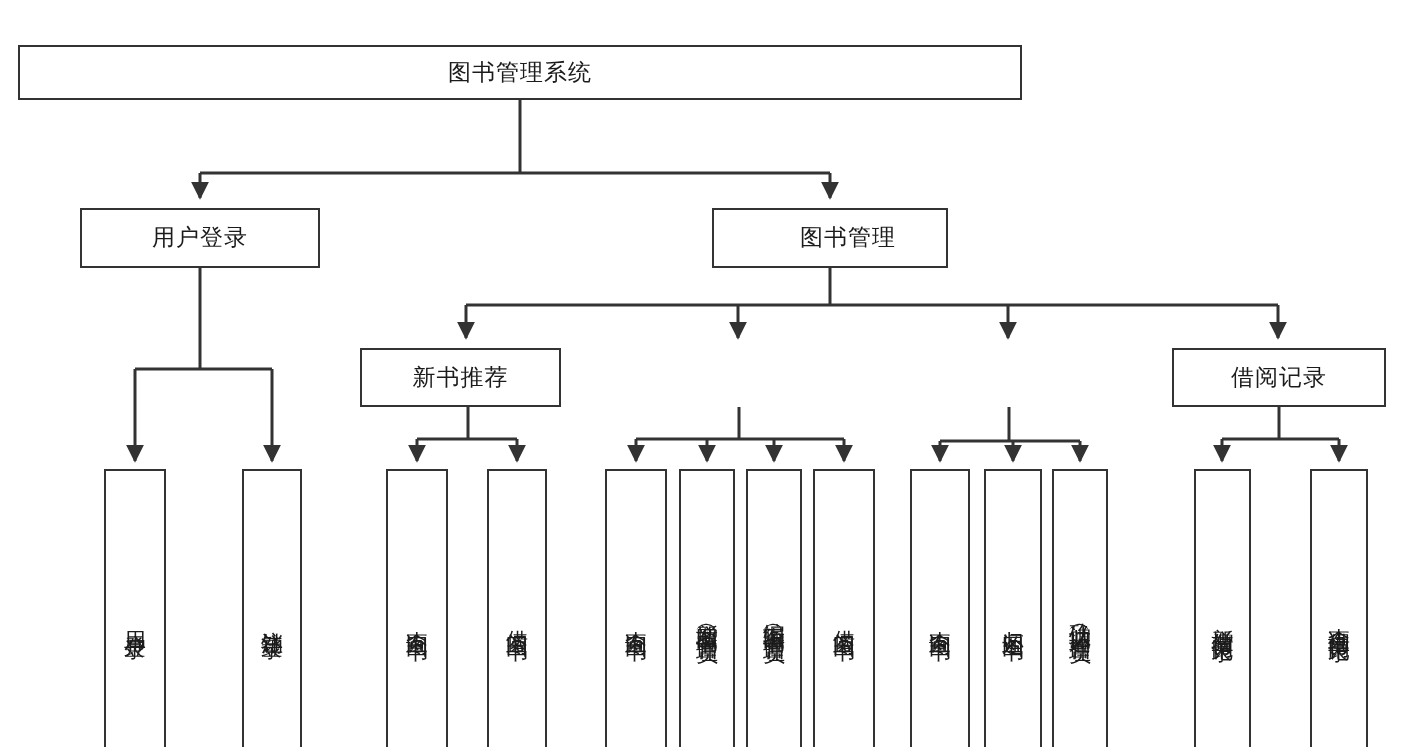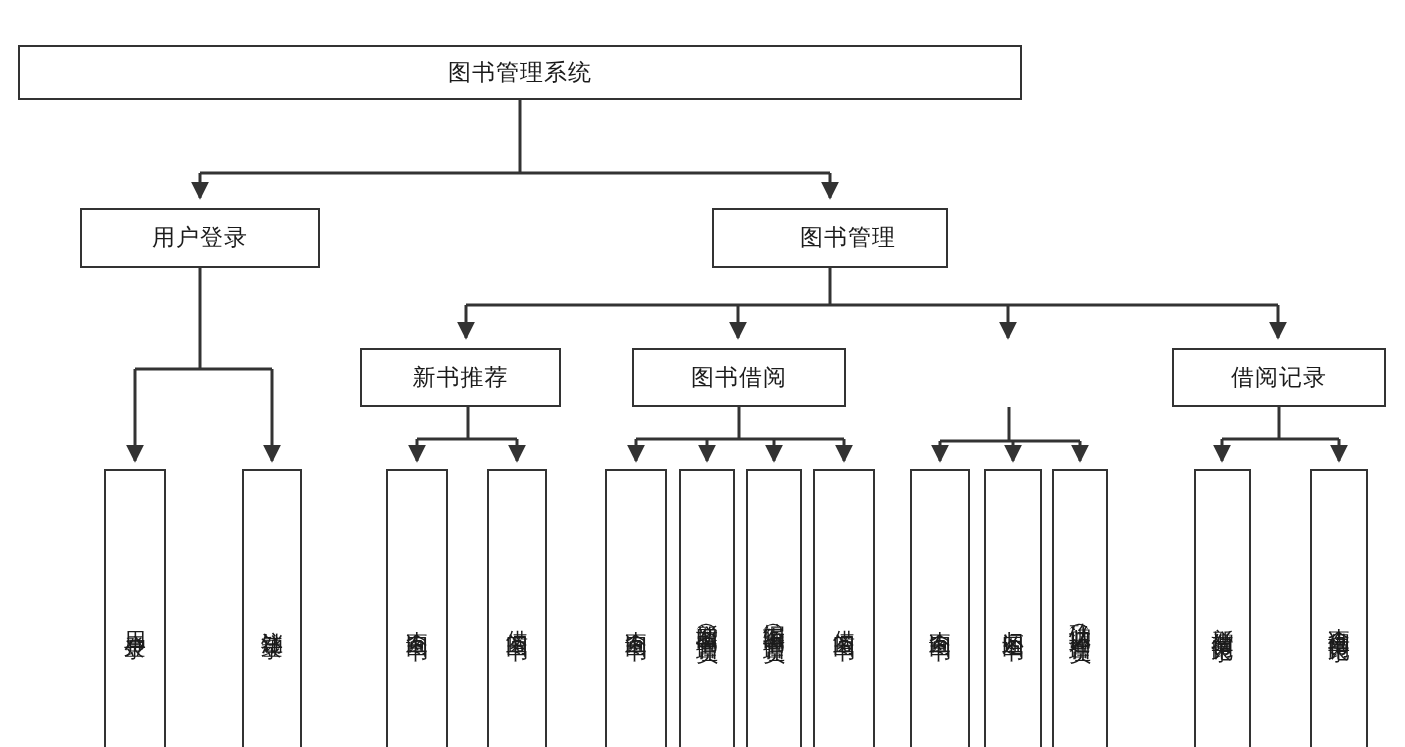--- a/index.html
+++ b/index.html
@@ -125,23 +125,20 @@
   <div class="node horiz" style="left:80px; top:175px; width:240px; height:60px;">
     <span>用户登录</span>
   </div>
   <div class="node horiz" style="left:712px; top:175px; width:236px; height:60px;padding-left:36px;">
     <span>图书管理</span>
   </div>
 
   <div class="node horiz" style="left:360px; top:315px; width:201px; height:59px;">
     <span>新书推荐</span>
   </div>
-  <div class="node horiz" style="left:632px; top:315px; width:214px; height:59px;">
-    <span>图书借阅</span>
-  </div>
   <div class="node horiz" style="left:1172px; top:315px; width:214px; height:59px;align-items:center;">
     <span>借阅记录</span>
   </div>
 
   <div class="node vert" style="left:104px; top:436px; width:62px; height:299px;">
     <span>用户登录</span>
   </div>
   <div class="node vert" style="left:242px; top:436px; width:60px; height:299px;">
     <span>注销登录</span>
   </div>

